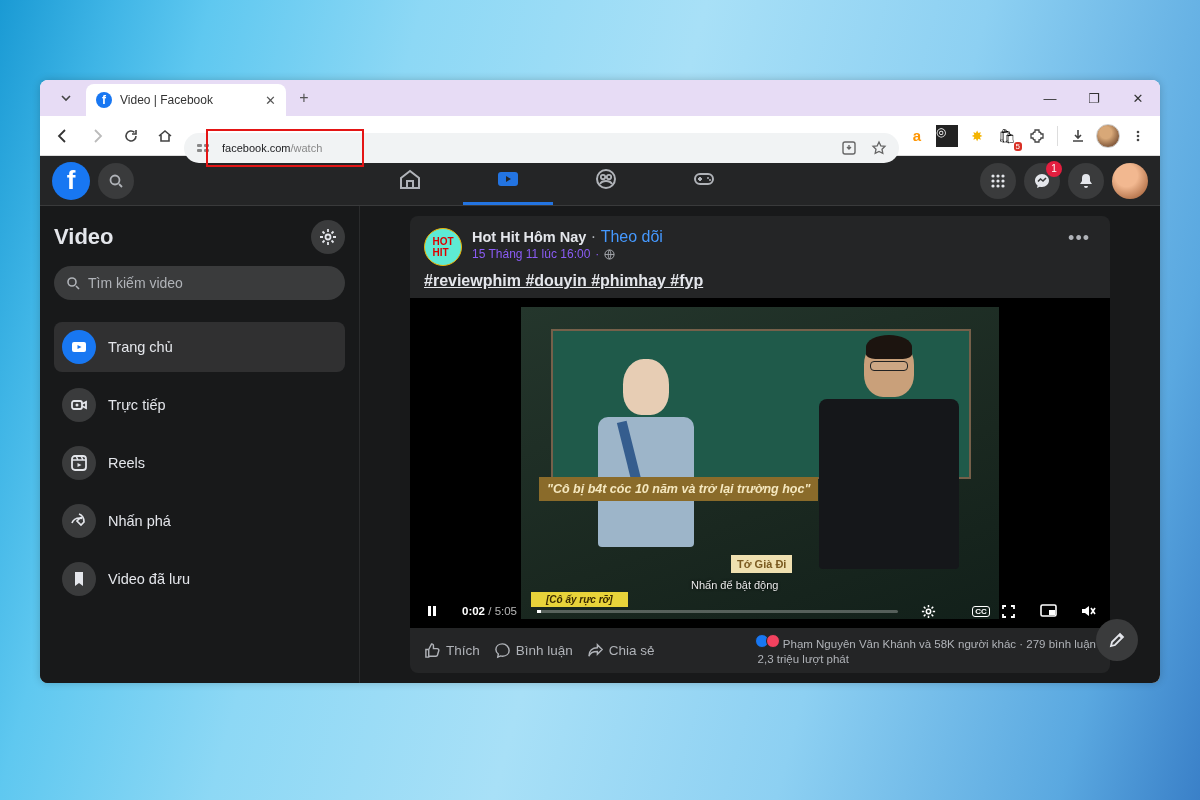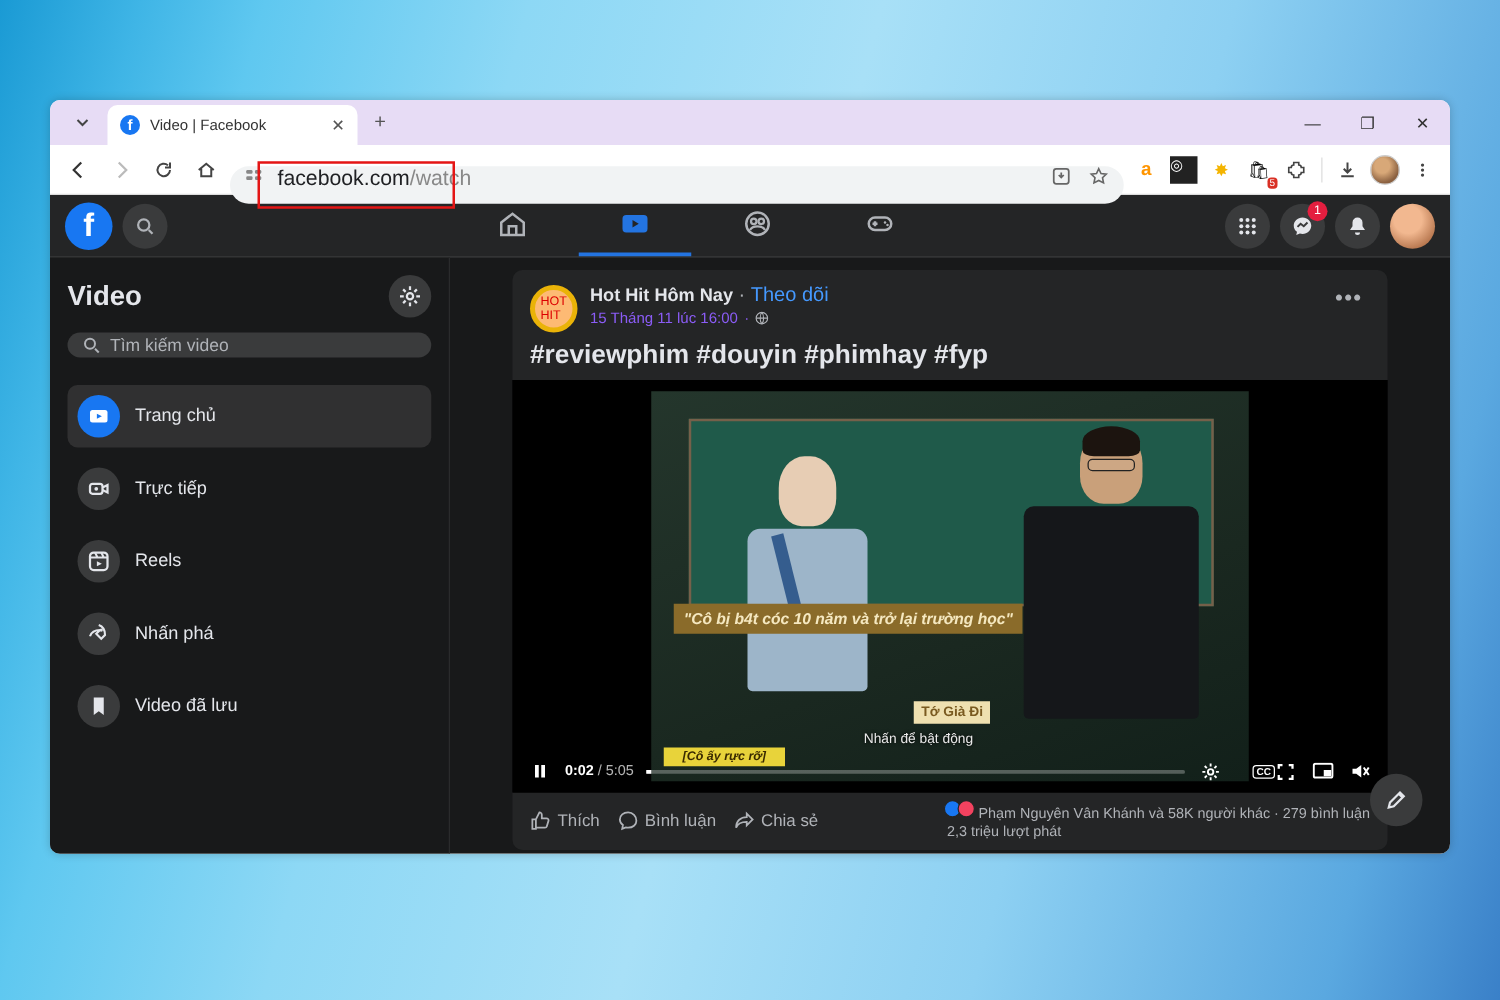--- a/index.html
+++ b/index.html
@@ -10,21 +10,21 @@
   .tab { width: 200px; height: 32px; background: #fff; border-radius: 8px 8px 0 0; display: flex; align-items: center; padding: 0 10px; gap: 8px; font-size: 12px; color:#333; }
   .tab .favicon { width: 16px; height: 16px; background:#1877f2; border-radius:50%; display:flex; align-items:center; justify-content:center; color:#fff; font-weight:bold; font-size:12px; }
   .tab .title { flex: 1; white-space: nowrap; overflow: hidden; text-overflow: ellipsis; }
   .tab .close { color:#555; font-size:13px; }
   .newtab { width: 28px; height: 28px; display:flex; align-items:center; justify-content:center; color:#555; font-size:16px; margin-left:4px; margin-bottom:4px; }
   .winbtns { margin-left:auto; display:flex; height:36px; }
   .winbtn { width:44px; display:flex; align-items:center; justify-content:center; color:#333; font-size:13px; }
   .addrbar { height: 40px; background:#fff; border-bottom:1px solid #ddd; display:flex; align-items:center; padding: 0 8px; gap:4px; }
   .navbtn { width:30px; height:30px; display:flex; align-items:center; justify-content:center; color:#555; border-radius:50%; }
   .navbtn.disabled { color:#bbb; }
-  .addr { flex:1; height:30px; background:#f1f3f4; border-radius:15px; display:flex; padding:0 12px; gap:8px; font-size:17px; color:#5f6368; position:relative;margin-top:24px; }
+  .addr { flex:1; height:30px; background:#f1f3f4; border-radius:15px; display:flex; align-items:center; padding:0 12px; gap:8px; font-size:11px; color:#5f6368; position:relative;margin-top:24px; }
   .addr .site { font-size:12px; color:#888; width:18px; text-align:center; }
   .addr .redbox { position:absolute; left:22px; top:-4px; width:158px; height:38px; border:2.5px solid #e41515; pointer-events:none; }
   .addr .urltext { color:#202124; }
   .addr .urltext .path { color:#888; }
   .addr-icons { display:flex; gap:2px; }
   .exticon { width:28px; height:28px; display:flex; align-items:center; justify-content:center; border-radius:4px; }
   .ext-a { background:#fff; color:#ff9500; font-weight:bold; font-size:15px; }
   .ext-b { background:#222; color:#fff; font-size:12px; width:22px; height:22px; }
   .ext-c { color:#f4b400; font-size:14px; }
   .ext-d { position:relative; font-size:14px; }
@@ -39,55 +39,55 @@
   .fbtab.active { color:#2374e1; border-bottom-color:#2374e1; }
   .fbright { display:flex; gap:8px; align-items:center; }
   .fbcircle { width:36px; height:36px; background:#3a3b3c; border-radius:50%; display:flex; align-items:center; justify-content:center; color:#e4e6eb; position:relative; }
   .fbcircle.avatar { background: radial-gradient(circle at 40% 35%, #f2b890 35%, #b87850 75%); }
   .fbcircle .badge { position:absolute; top:-2px; right:-2px; background:#e41e3f; color:#fff; font-size:10px; width:16px; height:16px; border-radius:50%; display:flex; align-items:center; justify-content:center; }
   .fbbody { flex:1; display:flex; overflow:hidden; }
   .sidebar { width:320px; background:#18191a; padding:14px; display:flex; flex-direction:column; gap:8px; border-right:1px solid #2a2b2c;}
   .sbhead { display:flex; align-items:center; justify-content:space-between; }
   .sbhead h2 { color:#e4e6eb; font-size:22px; font-weight:700; }
   .sbgear { width:34px; height:34px; background:#3a3b3c; border-radius:50%; display:flex; align-items:center; justify-content:center; color:#e4e6eb; }
-  .sbsearch { background:#3a3b3c; border-radius:18px; height:20px; display:flex; align-items:center; padding:0 12px; gap:8px; color:#b0b3b8; font-size:14px; margin-top:4px;}
+  .sbsearch { background:#3a3b3c; border-radius:18px; height:34px; display:flex; align-items:center; padding:0 12px; gap:8px; color:#b0b3b8; font-size:14px; margin-top:4px;}
   .sbitem { display:flex; align-items:center; gap:12px; padding:8px 8px; border-radius:8px; color:#e4e6eb; font-size:14.5px; }
   .sbitem.active { background:#303031; }
   .sbicon { width:34px; height:34px; border-radius:50%; display:flex; align-items:center; justify-content:center; background:#3a3b3c; color:#e4e6eb; }
   .sbitem.active .sbicon { background:#1877f2; color:#fff; }
   .main { flex:1; display:flex; flex-direction:column; align-items:center; padding:10px 0; overflow:hidden; position:relative; }
   .post { width:700px; background:#242526; border-radius:8px; padding:12px 0 0 0; color:#e4e6eb; }
   .posthead { display:flex; align-items:flex-start; padding:0 14px; gap:10px; }
-  .pavatar { width:38px; height:38px; border-radius:50%; background:#fdba74; display:flex; align-items:center; justify-content:center; font-size:10px; color:#d00; font-weight:normal; border:4px solid #eab308;}
+  .pavatar { width:38px; height:38px; border-radius:50%; background:#5eead4; display:flex; align-items:center; justify-content:center; font-size:10px; color:#d00; font-weight:bold; border:1px solid #eab308;}
   .pinfo { flex:1; }
   .pname { font-weight:600; font-size:14.5px; }
   .pfollow { color:#4599ff; font-weight:500; }
   .ptime { font-size:12px; color:#8b5cf6; display:flex; align-items:center; gap:5px; margin-top:1px;}
   .pmenu { color:#b0b3b8; font-size:18px; padding:0 6px; letter-spacing:1px;}
-  .ptext { padding:6px 14px 8px 14px; font-size:21px; font-weight:600; }
+  .ptext { padding:6px 14px 8px 14px; font-size:16px; font-weight:600;text-decoration:underline; }
   .video-wrap { width:100%; background:#000; position:relative; }
   .video-canvas { width:100%; height:330px; background:#000; display:flex; align-items:center; justify-content:center; position:relative; }
   .frame { width:478px; height:312px; background:linear-gradient(160deg,#24362c 0%, #1a2820 60%, #12201a 100%); position:relative; overflow:hidden;}
   .wallBoard { position:absolute; left:30px; top:22px; width:420px; height:150px; background:#1f5a4a; border:2px solid #75604a; }
   .persons { position:absolute; bottom:0; left:0; right:0; height:260px; }
   .girl { position:absolute; left:60px; bottom:40px; width:130px; height:220px; }
   .girl .head { width:46px; height:56px; background:#e7cdb4; border-radius:45% 45% 40% 40%; margin:0 auto; position:relative; }
   .girl .hair { position:absolute; top:-8px; left:-6px; width:58px; height:64px; background:#2c211a; border-radius:50% 50% 30% 30%; z-index:-1;}
   .girl .body { width:96px; height:130px; background:#9db5c9; border-radius:10px 10px 4px 4px; margin:2px auto 0; position:relative; }
   .girl .strap { position:absolute; top:4px; left:26px; width:10px; height:60px; background:#355d8e; transform:rotate(-14deg);}
   .man { position:absolute; right:30px; bottom:30px; width:160px; height:250px; }
   .man .head { width:50px; height:58px; background:#c9a07a; border-radius:44% 44% 38% 38%; margin:0 auto; position:relative; }
   .man .hair2 { position:absolute; top:-4px; left:2px; width:46px; height:24px; background:#1c140f; border-radius:50% 50% 20% 20%;}
   .man .glasses { position:absolute; top:22px; left:6px; width:38px; height:10px; border:1.5px solid #222; border-radius:4px; background:rgba(255,255,255,.08);}
   .man .body { width:140px; height:170px; background:#15171a; border-radius:8px 8px 4px 4px; margin:2px auto 0; }
   .cap1 { position:absolute; left:18px; top:170px; background:#8a6b2a; color:#f5e8c0; font-size:12.5px; font-weight:600; padding:5px 8px; font-style:italic;}
   .cap2 { position:absolute; left:210px; top:248px; background:#efe0b0; color:#7a5a20; font-size:11px; font-weight:700; padding:3px 6px;}
   .cap3 { position:absolute; left:10px; bottom:12px; background:#e8d33a; color:#3a2a00; font-size:10px; font-weight:700; padding:2px 15px; font-style:italic;}
   .cap-center { position:absolute; left:170px; top:272px; color:#e8e8e8; font-size:11px; text-shadow:0 0 3px #000;}
-  .controls { position:absolute; bottom:0; left:0; right:0; height:34px; display:flex; align-items:center; padding:0 12px; gap:10px; color:#fff; font-size:11.5px; }
+  .controls { position:absolute; bottom:0; left:0; right:0; height:34px; display:flex; align-items:center; padding:0 12px; gap:20px; color:#fff; font-size:11.5px; }
   .controls .bar { flex:1; height:3px; background:rgba(255,255,255,.28); border-radius:2px; position:relative;}
   .controls .bar::before { content:""; position:absolute; left:0; top:0; height:100%; width:1%; background:#fff;}
   .cticon { width:20px; height:20px; display:flex; align-items:center; justify-content:center; }
   .cc { border:1.5px solid #fff; border-radius:3px; font-size:8px; font-weight:bold; padding:0 2px;margin-left:26px;}
   .reactions { display:flex; align-items:center; padding:6px 14px; font-size:12px; color:#b0b3b8; gap:4px;}
   .reactions .left { flex:1; display:flex; align-items:center; gap:14px;}
   .ractbtn { display:flex; align-items:center; gap:5px; color:#b0b3b8; font-size:13.5px; }
   .reactions .right { text-align:left; font-size:11.5px; line-height:1.3;}
   .reactimgs { display:inline-flex; }
   .rimg { width:14px; height:14px; border-radius:50%; border:1px solid #242526; margin-left:-3px;}

